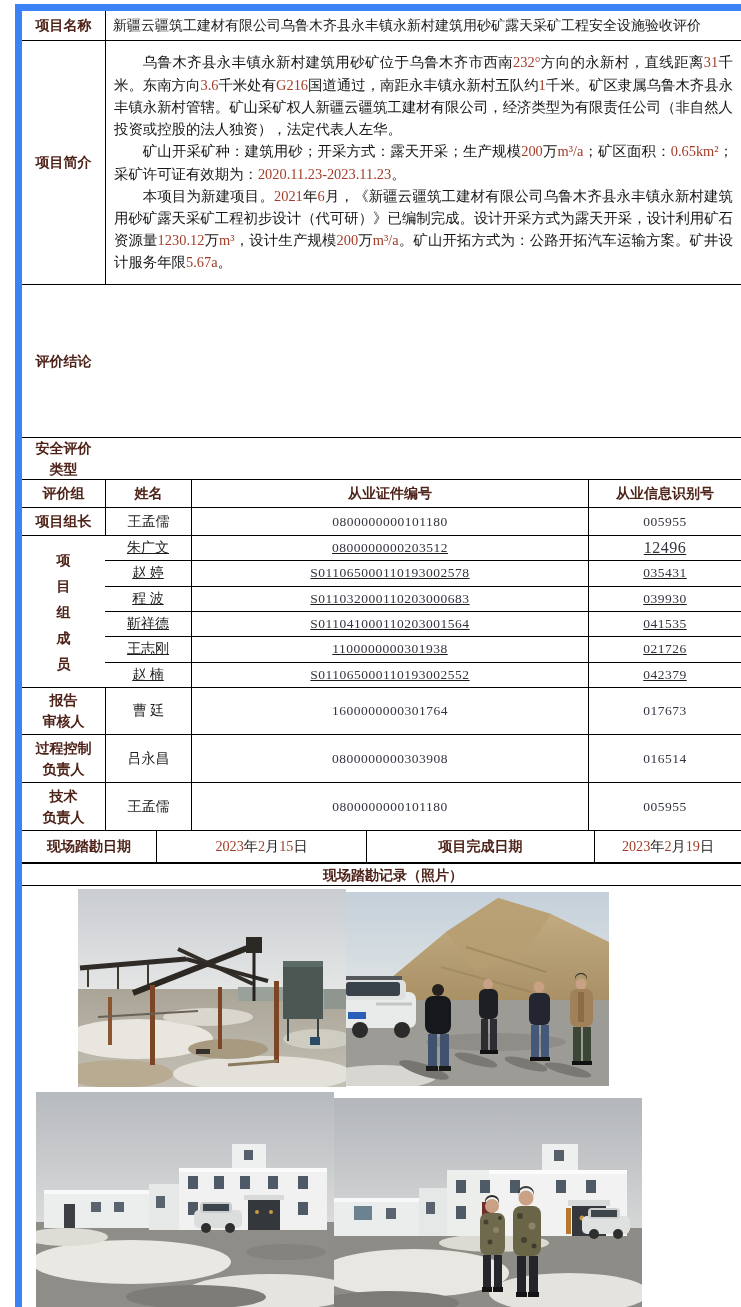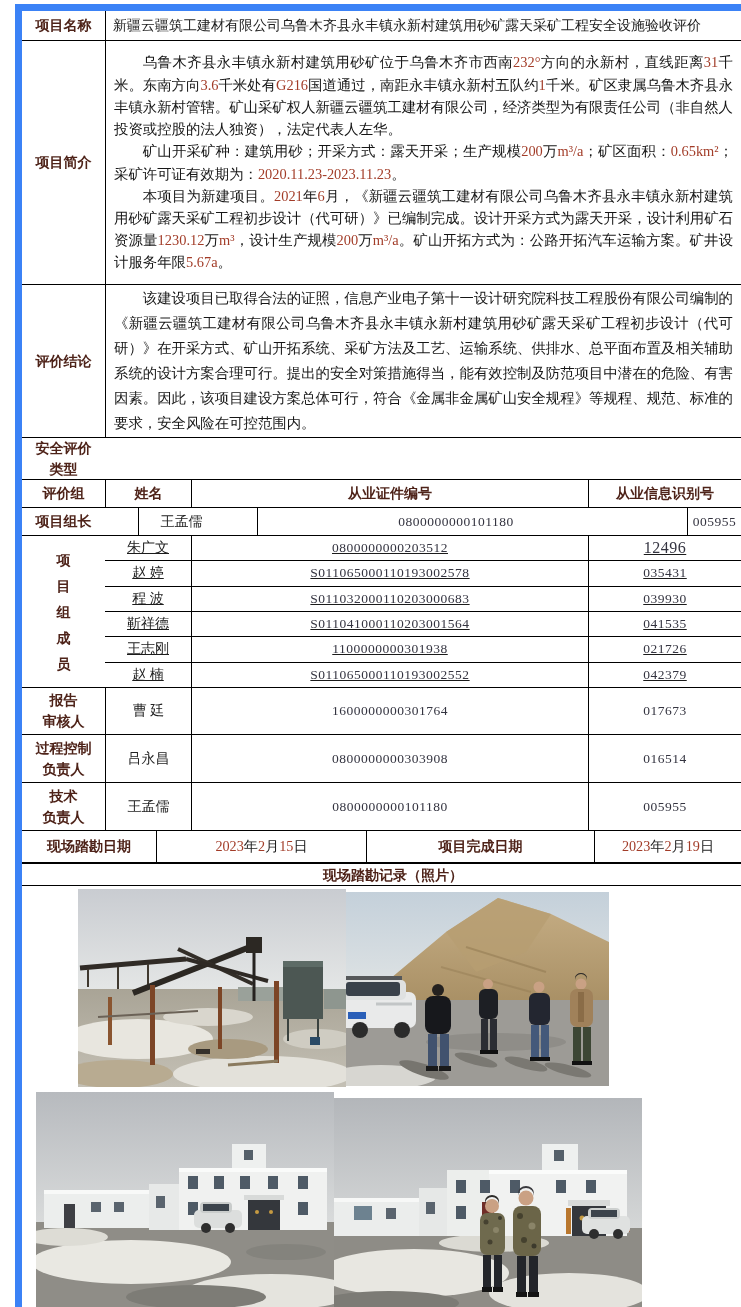--- a/index.html
+++ b/index.html
@@ -31,21 +31,21 @@
   .dr1{flex:0 0 134px;}
   .dr2{flex:0 0 210px;}
   .dr3{flex:0 0 228px;}
   .dr4{flex:1;}
   .thick-top{border-top:2px solid #000;padding-left:23px;}
   .photo-area{position:relative;height:430px;background:#fff;}
   .photo{position:absolute;overflow:hidden;}
   .photo svg{display:block;}
   
   .h-r1{height:29px;} .h-r2{height:244px;} .h-r3{height:153px;} .h-r4{height:42px;}
-  .h-r5{height:28px;} .h-r6{height:28px;gap:33px;} .h-memb{height:152px;display:flex;border-top:1px solid #000;}
+  .h-r5{height:28px;} .h-r6{height:28px;} .h-memb{height:152px;display:flex;border-top:1px solid #000;}
   .h-r13{height:47px;} .h-r14{height:48px;} .h-r15{height:48px;} .h-r16{height:32px;}
   .h-r17{height:23px;}
   .title-cell{justify-content:flex-start;padding:12px 7px;font-size:14px;}
 </style>
 </head>
 <body>
 
 <div class="page">
   <div class="doc-table">
 
@@ -58,23 +58,20 @@
       <div class="c nol w1 lbl">项目简介</div>
       <div class="c w4 para-cell">
         <p class="para richnum">乌鲁木齐县永丰镇永新村建筑用砂矿位于乌鲁木齐市西南<span class="num">232°</span>方向的永新村，直线距离<span class="num">31</span>千米。东南方向<span class="num">3.6</span>千米处有<span class="num">G216</span>国道通过，南距永丰镇永新村五队约<span class="num">1</span>千米。矿区隶属乌鲁木齐县永丰镇永新村管辖。矿山采矿权人新疆云疆筑工建材有限公司，经济类型为有限责任公司（非自然人投资或控股的法人独资），法定代表人左华。</p>
         <p class="para richnum">矿山开采矿种：建筑用砂；开采方式：露天开采；生产规模<span class="num">200</span>万<span class="num">m³/a</span>；矿区面积：<span class="num">0.65km²</span>；采矿许可证有效期为：<span class="num">2020.11.23-2023.11.23</span>。</p>
         <p class="para richnum">本项目为新建项目。<span class="num">2021</span>年<span class="num">6</span>月，《新疆云疆筑工建材有限公司乌鲁木齐县永丰镇永新村建筑用砂矿露天采矿工程初步设计（代可研）》已编制完成。设计开采方式为露天开采，设计利用矿石资源量<span class="num">1230.12</span>万<span class="num">m³</span>，设计生产规模<span class="num">200</span>万<span class="num">m³/a</span>。矿山开拓方式为：公路开拓汽车运输方案。矿井设计服务年限<span class="num">5.67a</span>。</p>
       </div>
     </div>
 
     <div class="row h-r3">
       <div class="c nol w1 lbl">评价结论</div>
-      <div class="c w4 para-cell">
-        <p class="para concl richnum">该建设项目已取得合法的证照，信息产业电子第十一设计研究院科技工程股份有限公司编制的《新疆云疆筑工建材有限公司乌鲁木齐县永丰镇永新村建筑用砂矿露天采矿工程初步设计（代可研）》在开采方式、矿山开拓系统、采矿方法及工艺、运输系统、供排水、总平面布置及相关辅助系统的设计方案合理可行。提出的安全对策措施得当，能有效控制及防范项目中潜在的危险、有害因素。因此，该项目建设方案总体可行，符合《金属非金属矿山安全规程》等规程、规范、标准的要求，安全风险在可控范围内。</p>
-      </div>
     </div>
 
     <div class="row h-r4">
       <div class="c nol w1 lbl">安全评价
 类型</div>
     </div>
 
     <div class="row h-r5">
       <div class="c nol w1 lbl">评价组</div>
       <div class="c w2 lbl">姓名</div>

